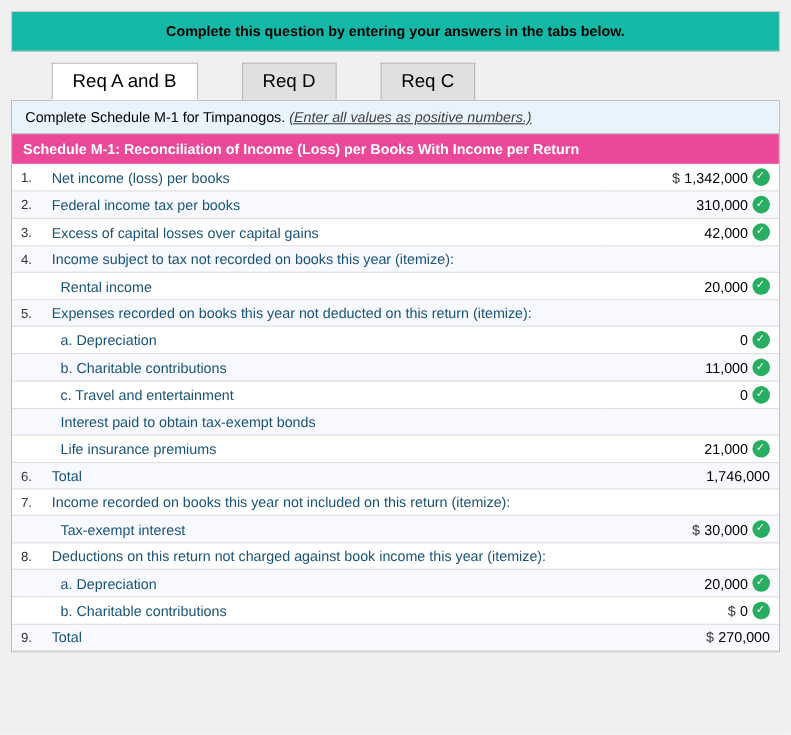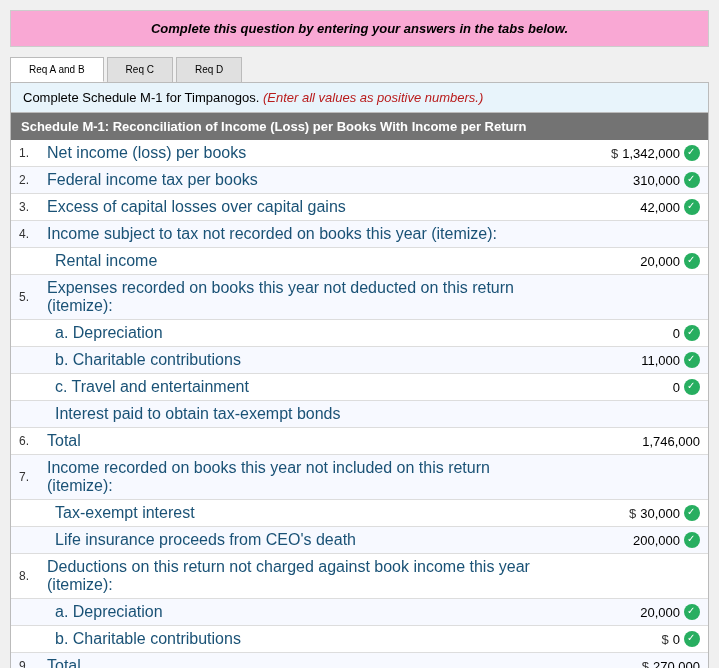--- a/index.html
+++ b/index.html
@@ -8,70 +8,71 @@
       font-size: 13px;
       background: #f0f0f0;
       width: 719px;
     }
     .outer-container {
       width: 719px;
       background: #f0f0f0;
       padding: 10px;
     }
     .instruction-box {
-      background: #f9a8d4;
+      background: #14b8a6;
       border: 1px solid #ccc;
       padding: 10px 14px;
       margin-bottom: 10px;
       font-weight: bold;
       text-align: center;
       font-size: 13px;
-      font-style: italic;
     }
     .tabs-bar {
       display: flex;
       gap: 0;
       margin-bottom: 0;
     }
     .tab {
       padding: 6px 18px;
       border: 1px solid #bbb;
       background: #e0e0e0;
       cursor: pointer;
-      font-size: 10px;
+      font-size: 17px;
       margin-right: 3px;
       border-bottom: none;
+      margin-left: 37px;
     }
     .tab.active {
       background: #fff;
       border-bottom: 1px solid #fff;
       font-weight: normal;
       position: relative;
       z-index: 2;
     }
     .content-area {
       border: 1px solid #bbb;
       background: #fff;
     }
     .schedule-instruction {
       background: #e8f4fb;
       border-bottom: 1px solid #bbb;
       padding: 7px 12px;
       font-size: 13px;
     }
     .schedule-instruction span.italic-red {
-      color: #b91c1c;
+      color: #404040;
       font-style: italic;
+      text-decoration: underline;
     }
     .schedule-table {
       width: 100%;
       border-collapse: collapse;
     }
     .schedule-table thead tr td {
-      background: #737373;
+      background: #ec4899;
       color: #fff;
       font-weight: bold;
       padding: 6px 10px;
       font-size: 13px;
     }
     .schedule-table tbody tr {
       border-bottom: 1px solid #ddd;
     }
     .schedule-table tbody tr:nth-child(even) {
       background: #f7f9ff;
@@ -85,21 +86,21 @@
     }
     .row-num {
       width: 28px;
       color: #333;
       font-size: 12px;
       vertical-align: top;
       padding-top: 5px;
     }
     .row-label {
       color: #1a5276;
-      font-size: 16px;
+      font-size: 13px;
     }
     .row-label.indented {
       padding-left: 16px;
     }
     .row-value {
       text-align: right;
       white-space: nowrap;
       width: 160px;
     }
     .check-icon {
@@ -136,24 +137,24 @@
 <div class="outer-container">
   <div class="instruction-box">
     <span>Complete this question by entering your answers in the tabs below.</span>
   </div>
 
   <div class="tabs-bar">
     <div class="tab active">
       <span>Req A and B</span>
     </div>
     <div class="tab">
-      <span>Req C</span>
+      <span>Req D</span>
     </div>
     <div class="tab">
-      <span>Req D</span>
+      <span>Req C</span>
     </div>
   </div>
 
   <div class="content-area">
     <div class="schedule-instruction">
       <span>Complete Schedule M-1 for Timpanogos.</span>
       <span class="italic-red">(Enter all values as positive numbers.)</span>
     </div>
 
     <table class="schedule-table">
@@ -243,50 +244,50 @@
                 <span class="check-icon"></span>
               </div>
             </td>
           </tr>
           <tr>
             <td class="row-num"></td>
             <td class="row-label indented ">Interest paid to obtain tax-exempt bonds</td>
             <td class="row-value"></td>
           </tr>
           <tr>
+            <td class="row-num"></td>
+            <td class="row-label indented ">Life insurance premiums</td>
+            <td class="row-value">
+              <div class="value-cell">
+                <span>21,000</span>
+                <span class="check-icon"></span>
+              </div>
+            </td>
+          </tr>
+          <tr>
             <td class="row-num">6.</td>
             <td class="row-label ">Total</td>
             <td class="row-value">
               <div class="value-cell">
                 <span>1,746,000</span>
               </div>
             </td>
           </tr>
           <tr>
             <td class="row-num">7.</td>
             <td class="row-label ">Income recorded on books this year not included on this return (itemize):</td>
             <td class="row-value"></td>
           </tr>
           <tr>
             <td class="row-num"></td>
             <td class="row-label indented ">Tax-exempt interest</td>
             <td class="row-value">
               <div class="value-cell">
                 <span class="dollar-sign">$</span>
                 <span>30,000</span>
-                <span class="check-icon"></span>
-              </div>
-            </td>
-          </tr>
-          <tr>
-            <td class="row-num"></td>
-            <td class="row-label indented ">Life insurance proceeds from CEO's death</td>
-            <td class="row-value">
-              <div class="value-cell">
-                <span>200,000</span>
                 <span class="check-icon"></span>
               </div>
             </td>
           </tr>
           <tr>
             <td class="row-num">8.</td>
             <td class="row-label ">Deductions on this return not charged against book income this year (itemize):</td>
             <td class="row-value"></td>
           </tr>
           <tr>

